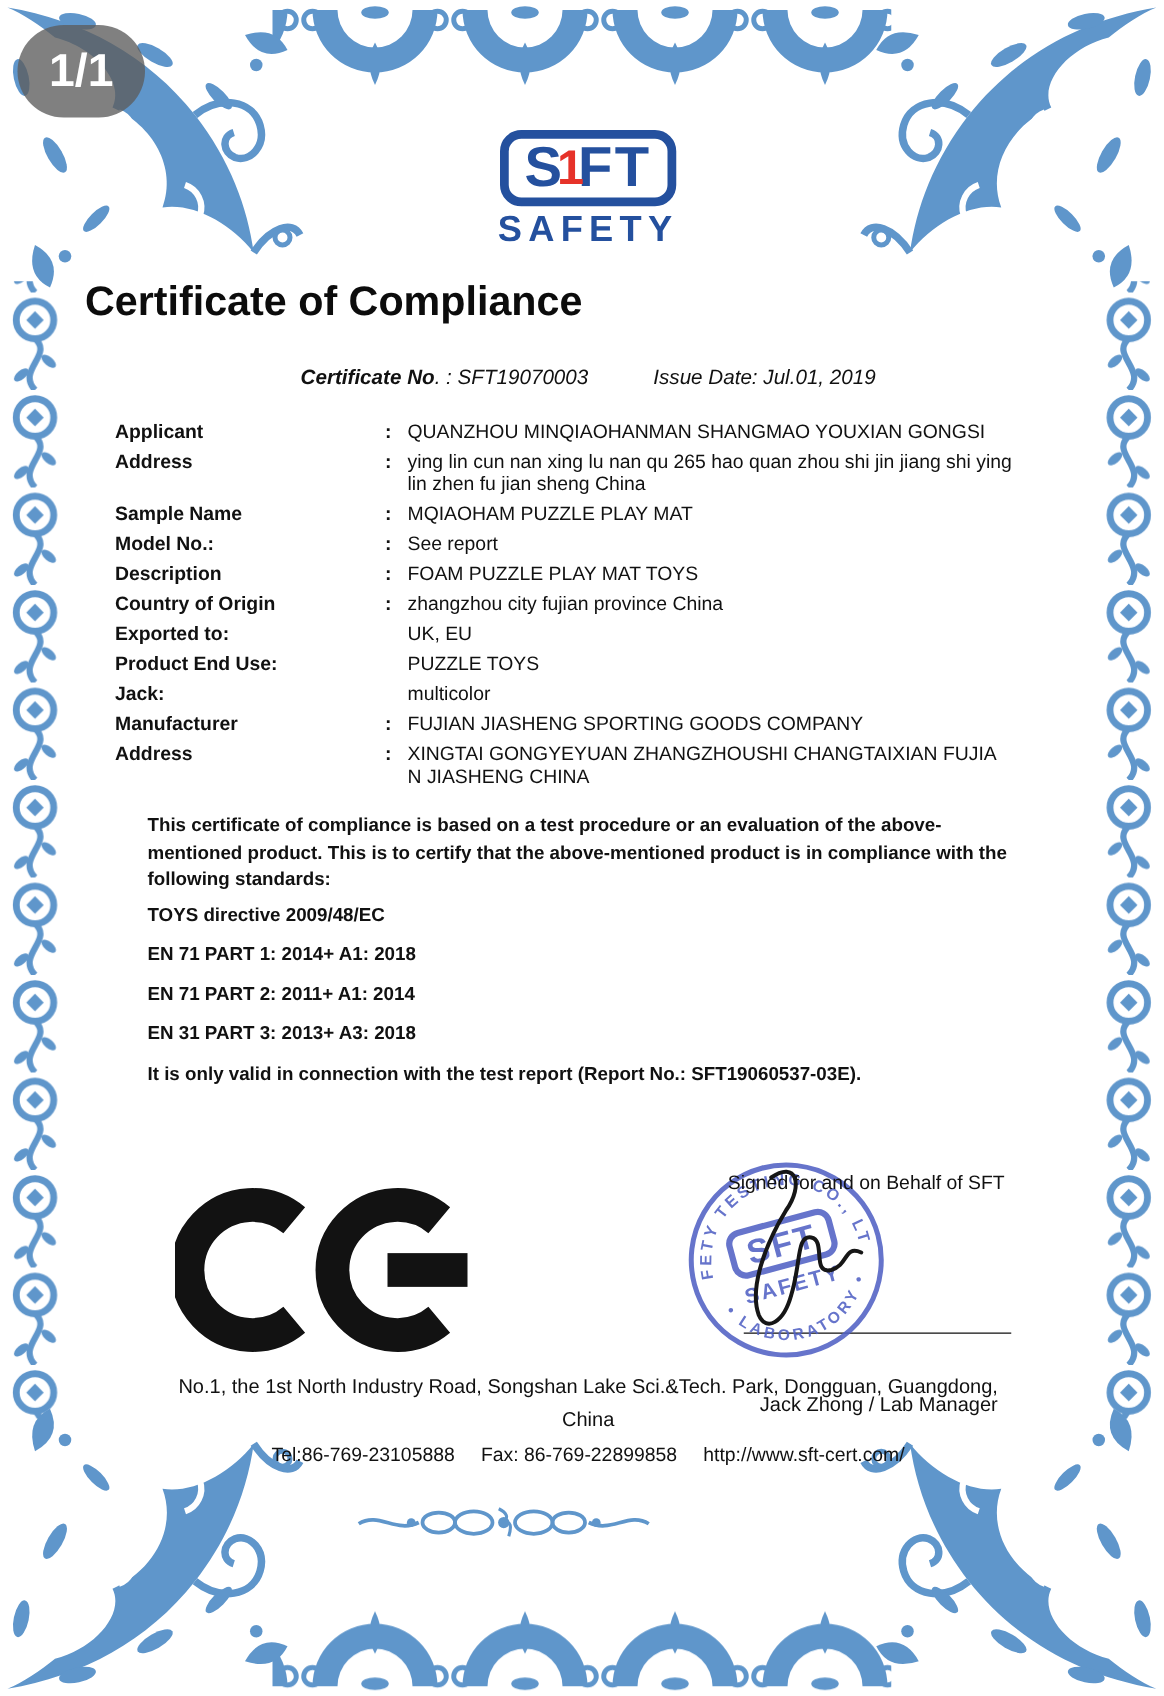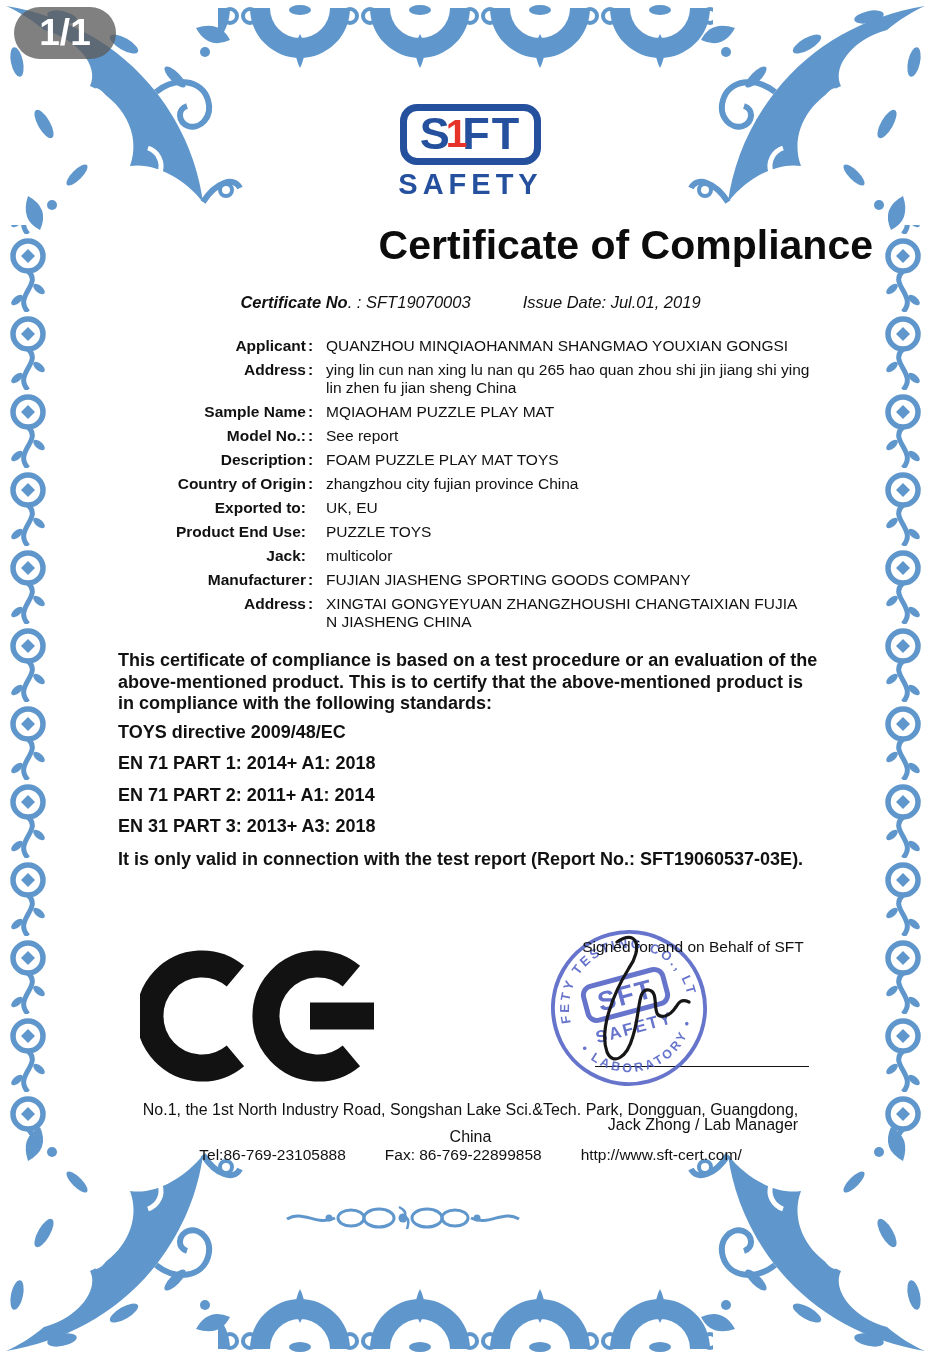--- a/index.html
+++ b/index.html
@@ -1,58 +1,58 @@
 <!DOCTYPE html>
 <html><head>
 <meta charset="utf-8">
 <style>
   html,body{margin:0;padding:0;background:#fff;}
   .page{position:relative;width:931px;height:1357px;background:#fff;overflow:hidden;
         font-family:"Liberation Sans",sans-serif;color:#111;}
   .border-svg{position:absolute;inset:0;pointer-events:none;}
-  .page-badge{position:absolute;left:14px;top:7px;width:102px;height:52px;
+  .page-badge{position:absolute;left:14px;top:20px;width:102px;height:74px;
         background:rgba(92,92,92,.78);border-radius:40px;display:flex;align-items:center;justify-content:center;
         color:#fff;font-size:37px;font-weight:bold;z-index:5;}
   .content{position:absolute;left:68px;top:0;width:805px;height:1097px;}
   .abs{position:absolute;}
   
   .logo-wrap{left:0;right:0;top:104px;text-align:center;}
   .logo-box{display:inline-block;border:7px solid #24509e;border-radius:17px;padding:0 13px 2px 13px;line-height:1;}
   .logo-box span{font-weight:bold;font-size:45px;color:#24509e;letter-spacing:2px;}
   .logo-one{color:#e63229 !important;font-size:39px !important;position:relative;top:-2px;margin:0 -7px 0 -6px;}
   .logo-safety{display:block;font-weight:bold;font-size:29px;color:#24509e;letter-spacing:5px;margin-top:3px;}
   
-  .title{left:0;right:0;top:222px;text-align:right;font-size:41px;font-weight:bold;color:#0c0c0c;}
+  .title{left:0;right:0;top:222px;text-align:left;font-size:33px;font-weight:bold;color:#0c0c0c;}
   .cert-line{left:0;right:0;top:293px;display:flex;justify-content:center;gap:52px;font-size:16.5px;font-style:italic;}
   .cert-line b{font-weight:bold;}
   
   .fields{left:24px;top:337px;width:760px;display:grid;grid-template-columns:214px 16px 1fr;
           column-gap:2px;row-gap:6px;font-size:15.5px;line-height:18px;}
-  .f-label{font-weight:bold;text-align:right;}
+  .f-label{font-weight:bold;}
   .f-colon{font-weight:bold;}
   .f-value{white-space:pre-line;}
   
-  .statement{left:50px;top:650px;width:700px;font-weight:bold;font-size:18px;line-height:21.5px;}
+  .statement{left:50px;top:650px;width:700px;font-weight:bold;font-size:15px;line-height:21.5px;}
   .directive{margin-top:7px;}
   .standard{margin-top:10px;}
   .validity{margin-top:11px;}
   
   .sign-area{left:0;top:938px;width:805px;height:170px;}
   .ce-svg{position:absolute;left:72px;top:8px;}
   .sig-block{position:absolute;left:460px;top:0;width:330px;text-align:center;font-size:15.5px;}
   .signed-for{position:relative;z-index:2;}
   .stamp-svg{position:absolute;left:479px;top:-12px;overflow:visible;z-index:1;}
   .sig-line{position:absolute;left:527px;top:128px;width:214px;border-bottom:1.5px solid #111;}
   .signer{position:absolute;left:490px;top:134px;width:290px;text-align:center;font-size:16px;z-index:2;margin-top:44px;}
   
   .footer{left:0;top:1093px;width:805px;text-align:center;}
   .footer-company{font-size:17px;font-weight:bold;}
   .footer-addr{font-size:16px;margin-top:8px;}
   .footer-city{font-size:16px;margin-top:9px;}
-  .footer-contact{display:flex;justify-content:center;gap:39px;font-size:15.5px;}
+  .footer-contact{margin-top:10px;display:flex;justify-content:center;gap:21px;font-size:15.5px;}
   .divider-svg{position:absolute;left:283px;top:1203px;}
 </style>
 </head>
 <body>
 
 <div class="page">
 
   <svg class="border-svg" width="931" height="1357" viewBox="0 0 931 1357">
     <defs>
       <g id="corner" fill="#5f96cb">

